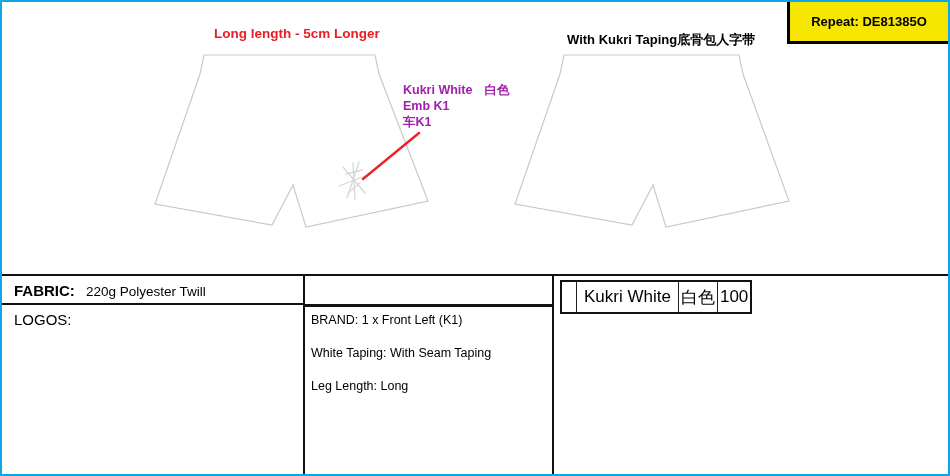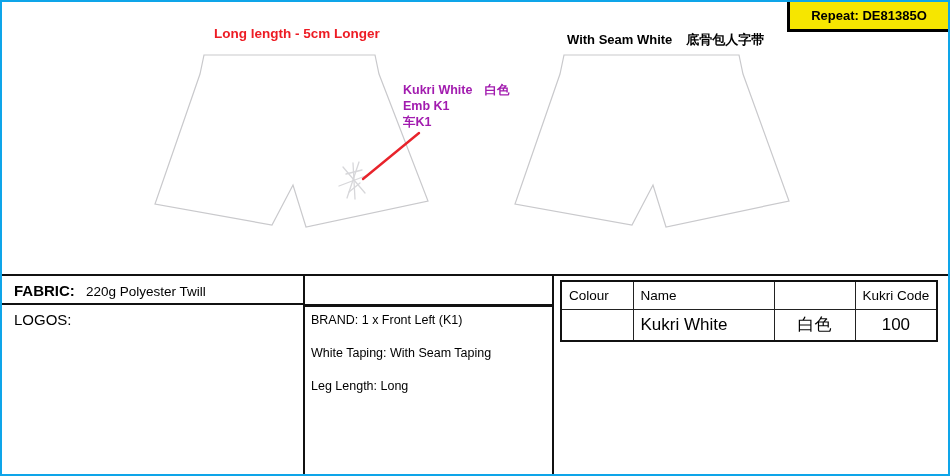--- a/index.html
+++ b/index.html
@@ -8,38 +8,38 @@
   .sheet{
     position:relative;
     width:950px;height:476px;
     border:2px solid #0ea5e9;
     background:#fff;
     overflow:hidden;
   }
   
   .repeat-box{
     position:absolute;top:0;right:0;
-    width:161px;height:30px;
+    width:161px;height:42px;
     background:#f6e600;
     border-left:3px solid #000;
     border-bottom:3px solid #000;
     display:flex;align-items:center;justify-content:center;
     font-weight:bold;font-size:13px;color:#000;
   }
   .view-title-left{
     position:absolute;left:212px;top:24px;
     color:#ed1c24;font-weight:bold;font-size:13.5px;
     white-space:nowrap;
   }
   .view-title-right{
     position:absolute;left:565px;top:29px;
     color:#000;font-weight:bold;font-size:13px;
     white-space:nowrap;
   }
-  .view-title-right .zh{margin-left:14px;font-weight:600;}
+  .view-title-right .zh{font-weight:600;}
   .drawing-layer{position:absolute;left:0;top:0;width:950px;height:272px;}
   .annotation{
     position:absolute;left:401px;top:80px;
     font-weight:bold;font-size:12.5px;line-height:16px;color:#a21caf;
     white-space:nowrap;
   }
   .annotation .zh{margin-left:12px;font-weight:600;}
   
   .hline,.vline{position:absolute;background:#111;}
   .line-panel-top{left:0;top:272px;width:950px;height:2px;}
@@ -88,21 +88,21 @@
       <path d="M344,172 L360,168"></path>
       <path d="M347,190 L358,181"></path>
     </g>
 
     <line x1="417" y1="131" x2="361" y2="177" stroke="#e8232b" stroke-width="2.4" stroke-linecap="round"></line>
   </svg>
 
   <div class="view-title-left">Long length - 5cm Longer</div>
 
   <div class="view-title-right">
-    <span>With Seam White</span><span class="zh">底骨包人字带</span>
+    <span>With Kukri Taping</span><span class="zh">底骨包人字带</span>
   </div>
 
   <div class="annotation">
     <div>
       <span>Kukri White</span><span class="zh">白色</span>
     </div>
     <div>Emb K1</div>
     <div>车K1</div>
   </div>
 
@@ -119,26 +119,20 @@
   <div class="fabric-label">FABRIC:</div>
   <div class="fabric-value">220g Polyester Twill</div>
   <div class="logos-label">LOGOS:</div>
 
   <div class="addition-item i0">BRAND: 1 x Front Left (K1)</div>
   <div class="addition-item i1">White Taping: With Seam Taping</div>
   <div class="addition-item i2">Leg Length: Long</div>
 
   <table class="colour-table">
     <tbody>
-        <tr class="hdr">
-      <td style="width:72px">Colour</td>
-      <td style="width:141px">Name</td>
-      <td style="width:81px"></td>
-      <td style="width:78px">Kukri Code</td>
-    </tr>
     <tr class="row">
       <td></td>
       <td>Kukri White</td>
       <td class="c-center">白色</td>
       <td class="c-center">100</td>
     </tr>
   </tbody>
     </table>
 
 </div>

